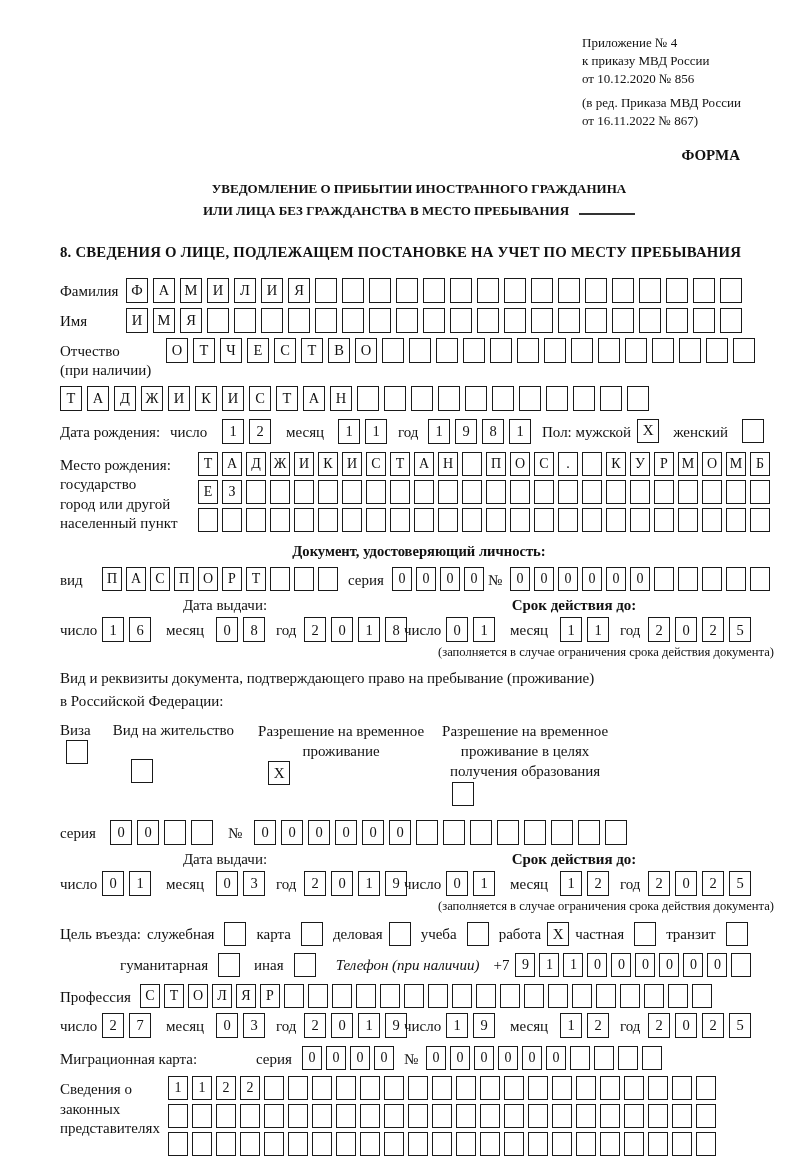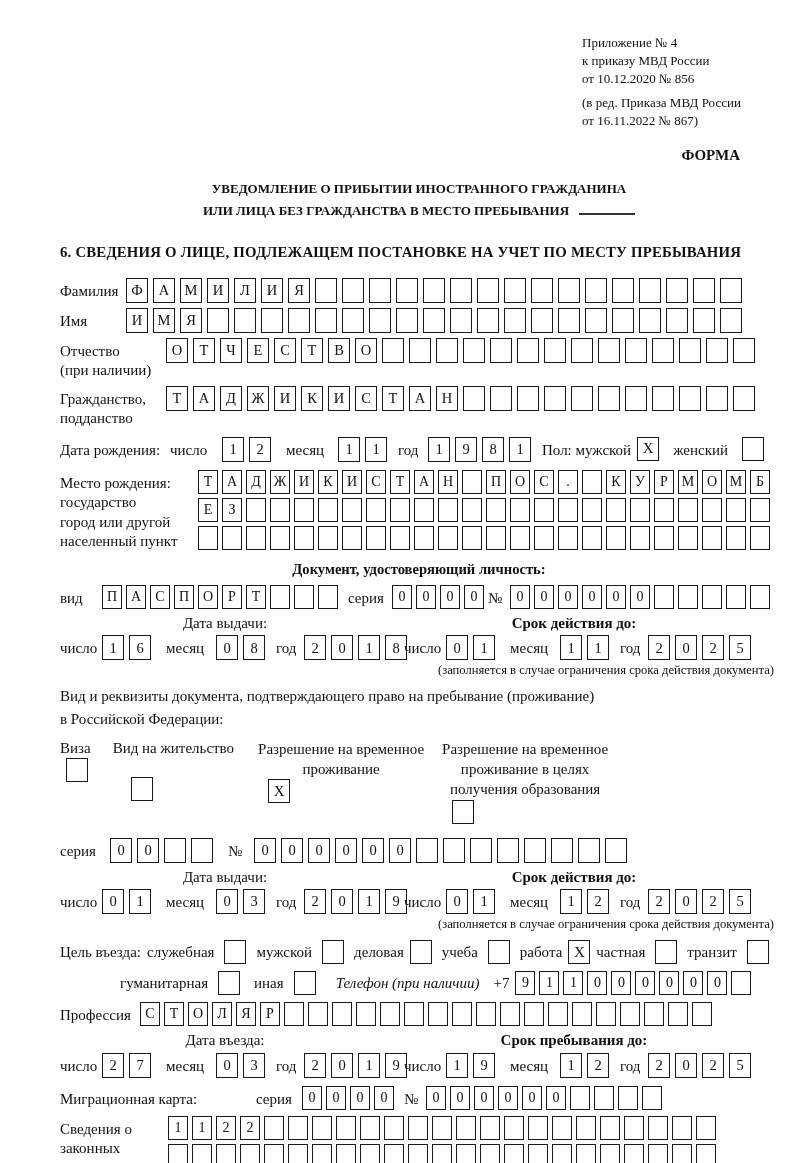--- a/index.html
+++ b/index.html
@@ -68,21 +68,21 @@
     <div>от 16.11.2022 № 867)</div>
   </div>
 
   <div class="forma">ФОРМА</div>
 
   <div class="title">
     <div>УВЕДОМЛЕНИЕ О ПРИБЫТИИ ИНОСТРАННОГО ГРАЖДАНИНА</div>
     <div><span>ИЛИ ЛИЦА БЕЗ ГРАЖДАНСТВА В МЕСТО ПРЕБЫВАНИЯ</span><span class="tunder"></span></div>
   </div>
 
-  <div class="sect">6. СВЕДЕНИЯ О ЛИЦЕ, ПОДЛЕЖАЩЕМ ПОСТАНОВКЕ НА УЧЕТ ПО МЕСТУ ПРЕБЫВАНИЯ</div>
+  <div class="sect">8. СВЕДЕНИЯ О ЛИЦЕ, ПОДЛЕЖАЩЕМ ПОСТАНОВКЕ НА УЧЕТ ПО МЕСТУ ПРЕБЫВАНИЯ</div>
 
   <div class="frow">
     <div class="flabel lw64">Фамилия</div>
     <div class="cells">
         <span class="cell">Ф</span>
         <span class="cell">А</span>
         <span class="cell">М</span>
         <span class="cell">И</span>
         <span class="cell">Л</span>
         <span class="cell">И</span>
@@ -160,24 +160,20 @@
         <span class="cell"></span>
         <span class="cell"></span>
         <span class="cell"></span>
         <span class="cell"></span>
         <span class="cell"></span>
         <span class="cell"></span>
       </div>
   </div>
 
   <div class="frow">
-    <div class="flabel lw106">
-      <div>Гражданство,</div>
-      <div>подданство</div>
-    </div>
     <div class="cells">
         <span class="cell">Т</span>
         <span class="cell">А</span>
         <span class="cell">Д</span>
         <span class="cell">Ж</span>
         <span class="cell">И</span>
         <span class="cell">К</span>
         <span class="cell">И</span>
         <span class="cell">С</span>
         <span class="cell">Т</span>
@@ -495,21 +491,21 @@
           <span class="cell">5</span>
         </div>
     </div>
   </div>
   <div class="limnote">(заполняется в случае ограничения срока действия документа)</div>
 
   <div class="purposerow">
     <span class="txt">Цель въезда:</span>
     <span class="txt ml6">служебная</span>
     <span class="cbox ml10"></span>
-    <span class="txt ml10">мужской</span>
+    <span class="txt ml10">карта</span>
     <span class="cbox ml10"></span>
     <span class="txt ml10">деловая</span>
     <span class="cbox ml6"></span>
     <span class="txt ml10">учеба</span>
     <span class="cbox ml10"></span>
     <span class="txt ml10">работа</span>
     <span class="cbox ml6">X</span>
     <span class="txt ml6">частная</span>
     <span class="cbox ml10"></span>
     <span class="txt ml10">транзит</span>
@@ -560,24 +556,20 @@
         <span class="cell"></span>
         <span class="cell"></span>
         <span class="cell"></span>
         <span class="cell"></span>
         <span class="cell"></span>
         <span class="cell"></span>
         <span class="cell"></span>
       </div>
   </div>
 
-  <div class="dualhead">
-    <div class="dh-left">Дата въезда:</div>
-    <div class="dh-right">Срок пребывания до:</div>
-  </div>
   <div class="dualrow" style="margin-bottom:8px;">
     <div class="dg dg-left">
       <div class="lblin" style="width:42px;">число</div>
       <div class="cells">
           <span class="cell">2</span>
           <span class="cell">7</span>
         </div>
       <div class="lblin ml10" style="width:50px;">месяц</div>
       <div class="cells">
           <span class="cell">0</span>

